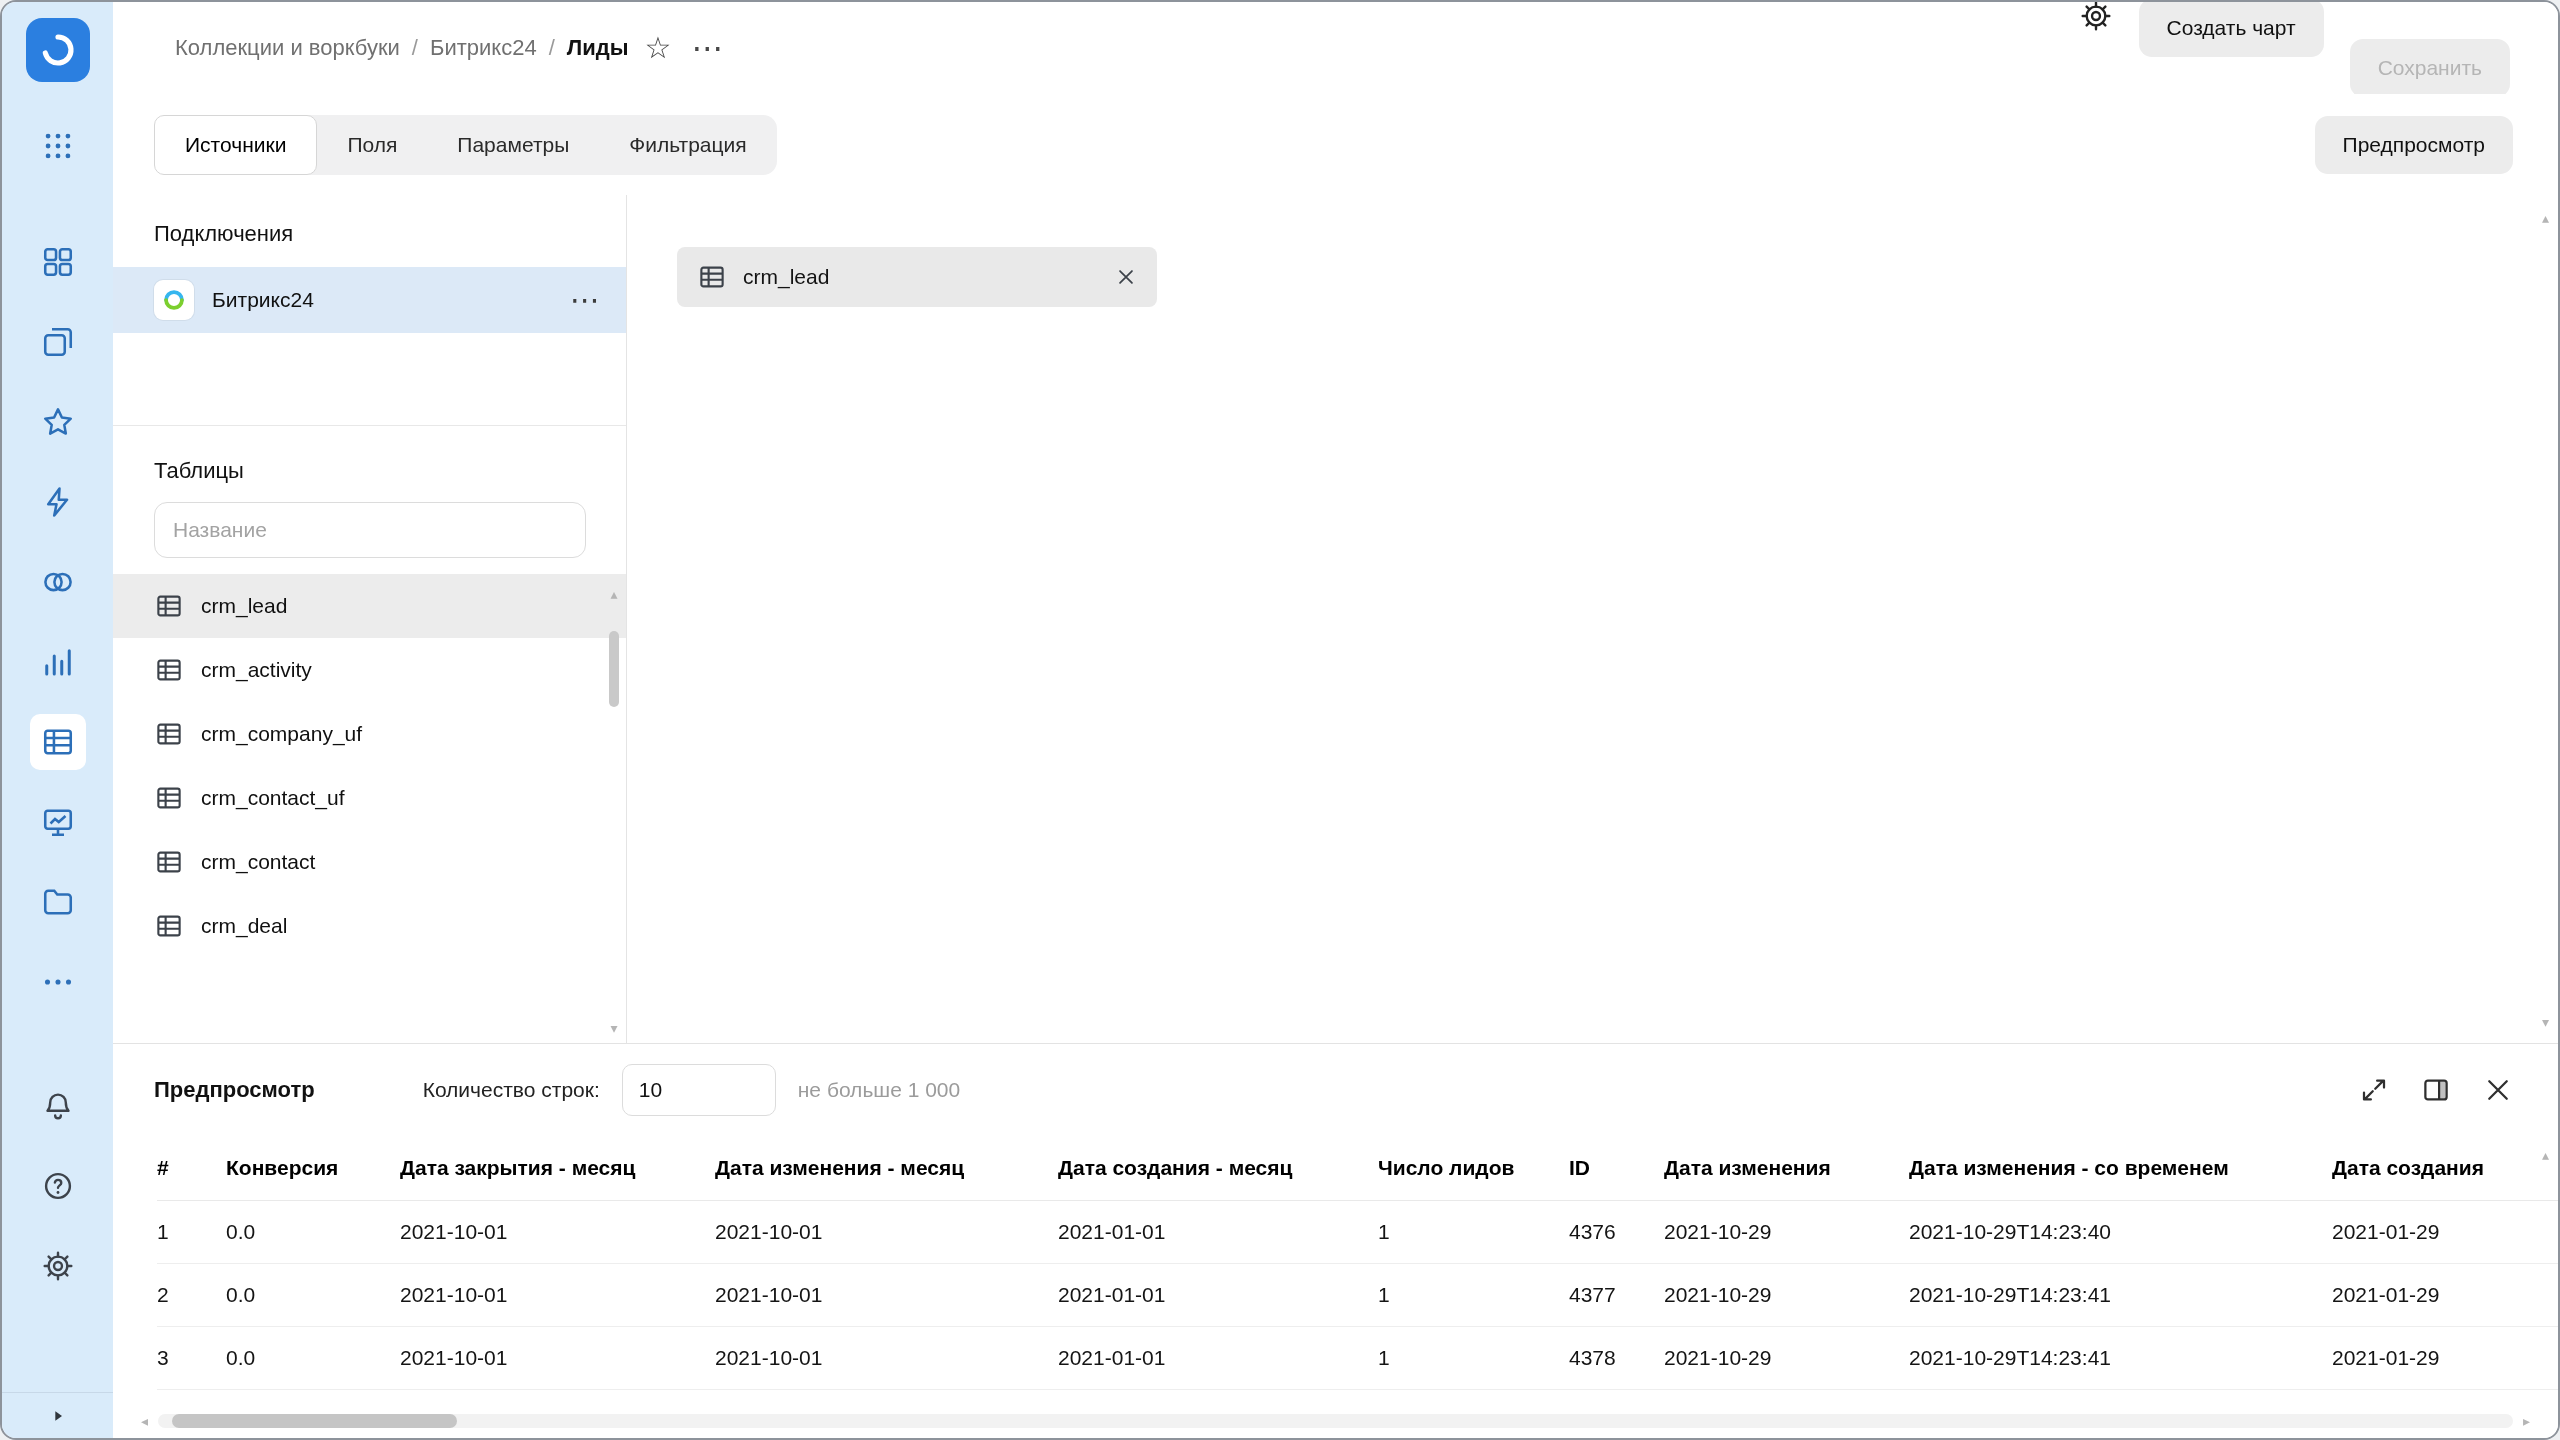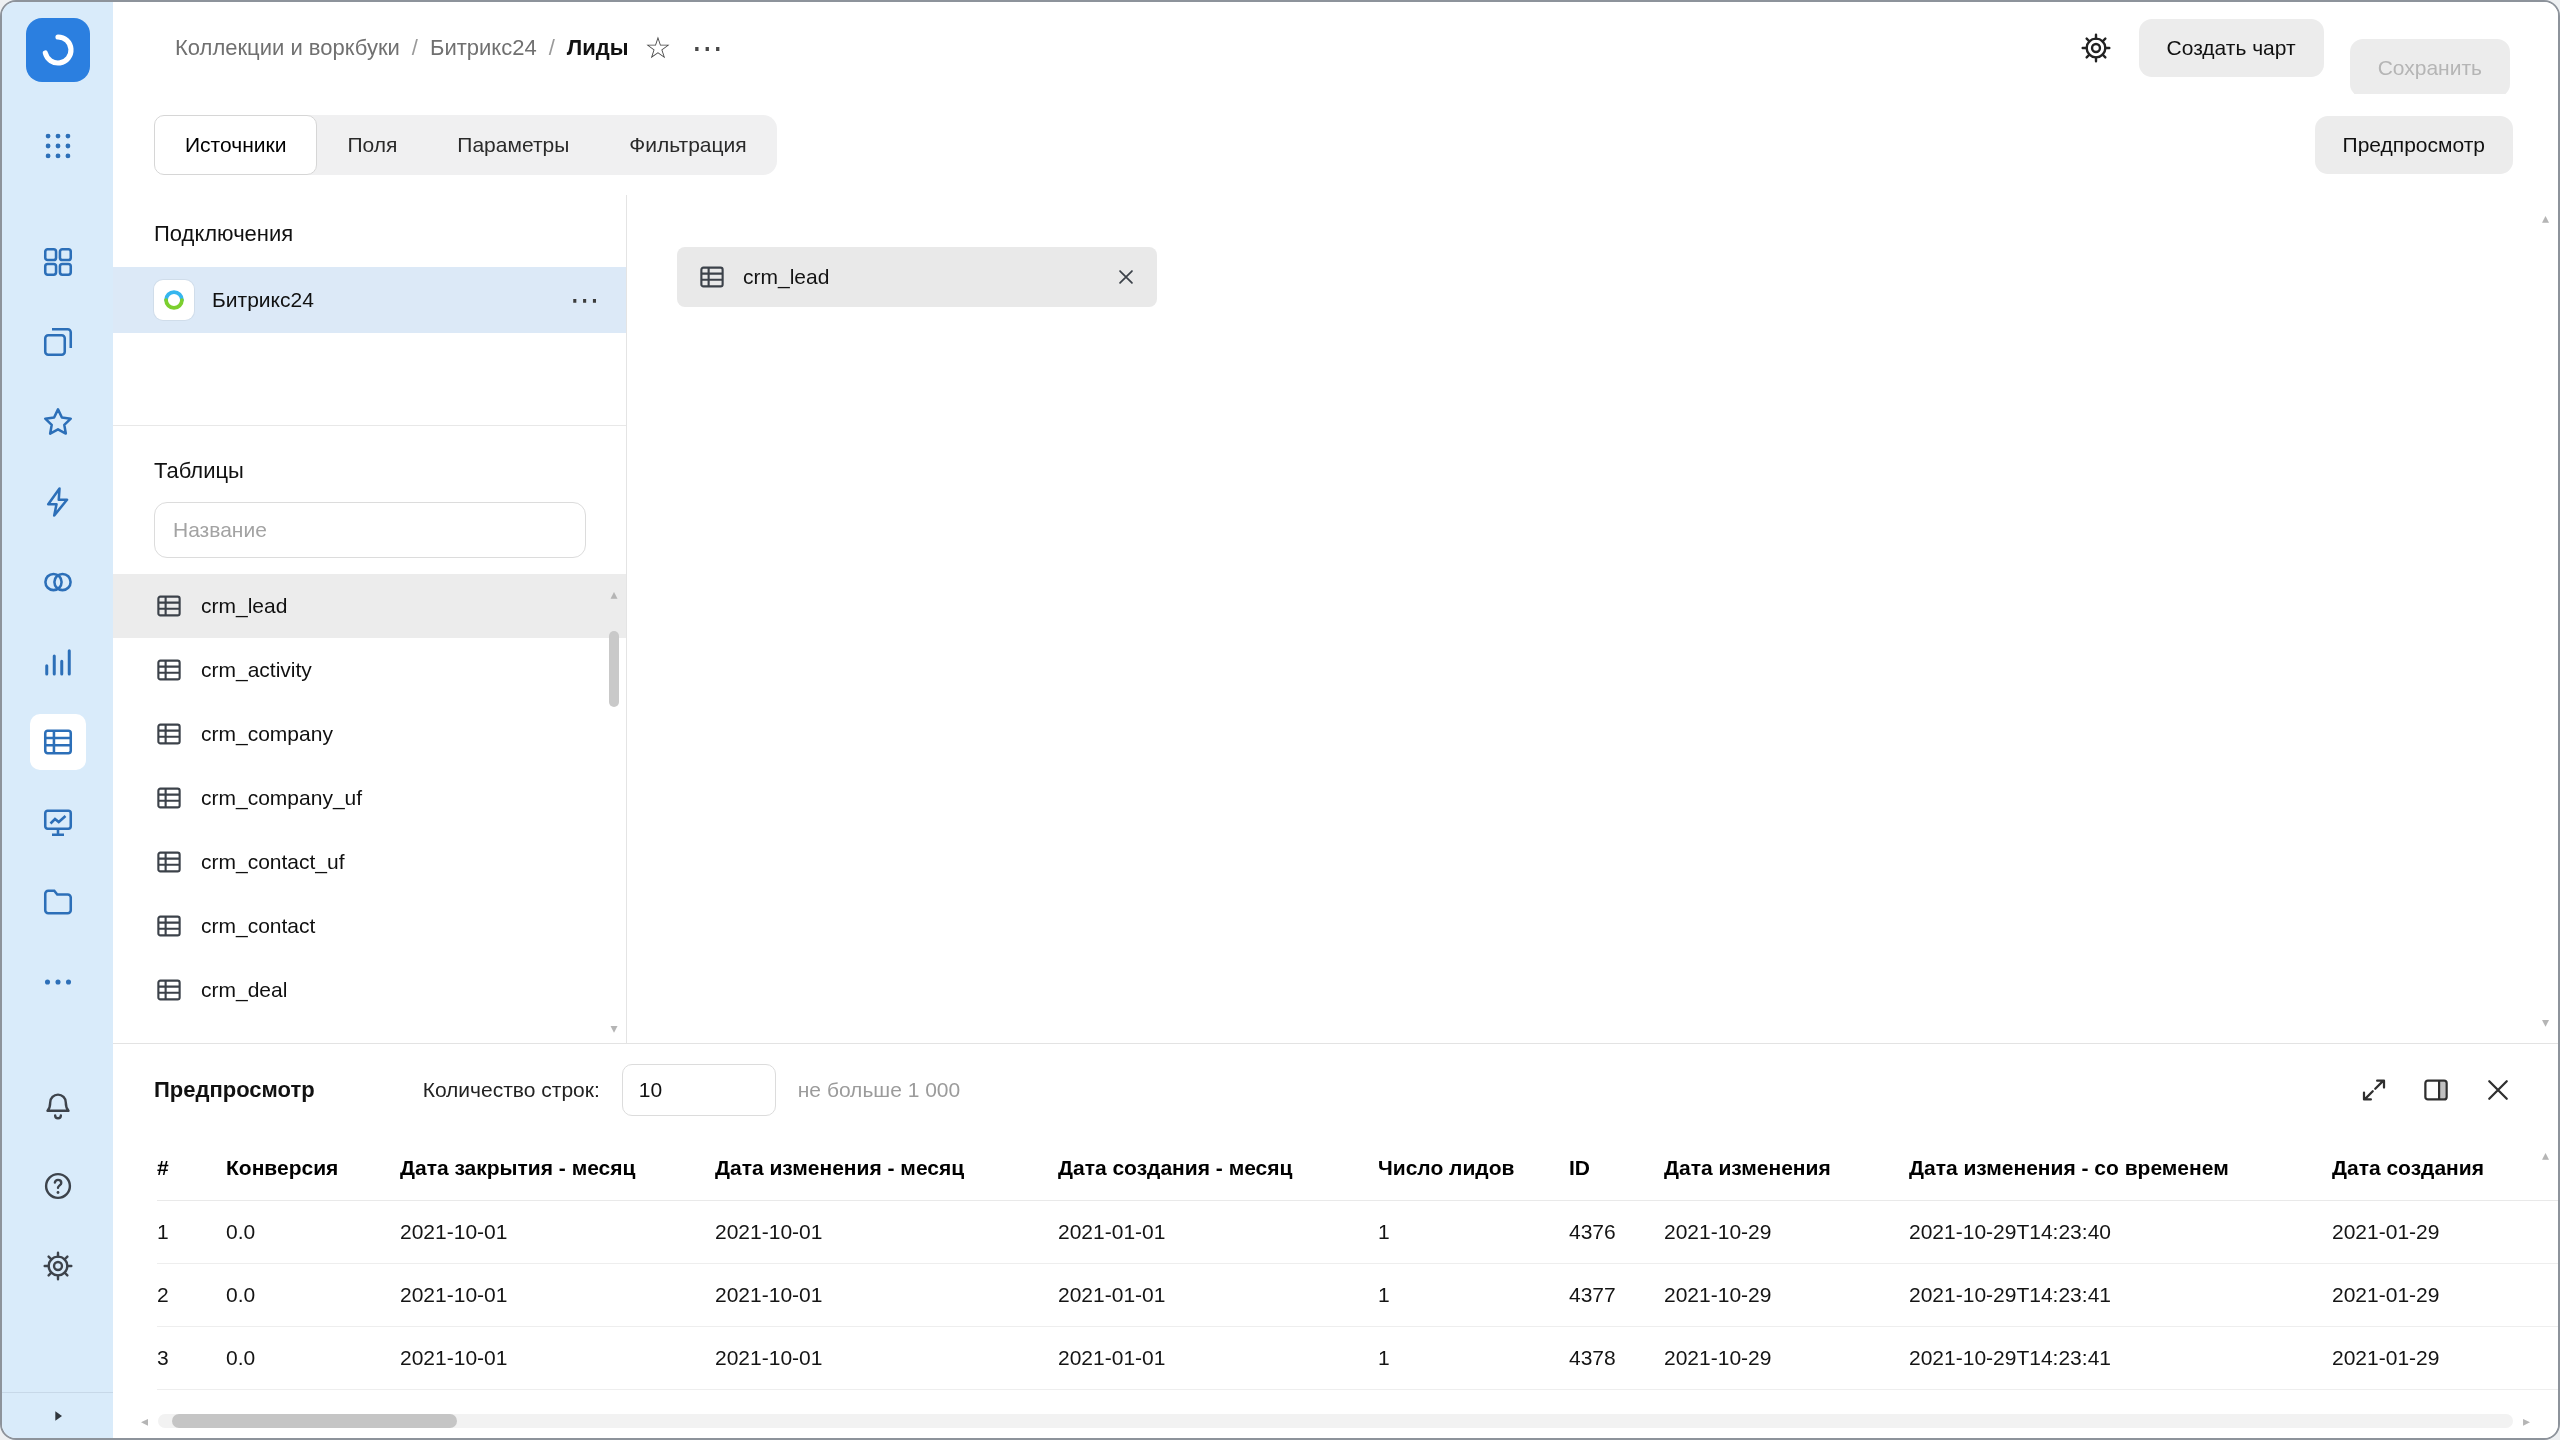--- a/index.html
+++ b/index.html
@@ -33,21 +33,21 @@
 
   
   .topbar { position:absolute; left:111px; right:0; top:0; height:92px; background:#fff;
             display:flex; align-items:center; padding:0 48px 0 41px; }
   .crumbs { display:flex; align-items:center; gap:12px; font-size:22px;margin-left:21px; }
   .crumb { color:#707070; cursor:pointer; }
   .crumb.current { color:#111; font-weight:600; cursor:default; }
   .crumb-sep { color:#9a9a9a; }
   .glyph-star { font-size:30px; color:#474747; margin-left:16px; cursor:pointer; line-height:1; }
   .glyph-more { font-size:32px; color:#474747; margin-left:20px; cursor:pointer; line-height:1; }
-  .topbar-right { margin-left:auto; display:flex; align-items:center; gap:26px; }
+  .topbar-right { margin-left:auto; display:flex; gap:26px; }
   .topbar-right .gear { color:#222; cursor:pointer; }
   .btn { height:58px; padding:0 28px; border:none; background:#ececec; border-radius:13px;
          font-family:inherit; font-size:21px; color:#111; cursor:pointer; }
   .btn.disabled { color:#b5b5b5; cursor:default;margin-top:40px; }
 
   
   .tabsbar { position:absolute; left:111px; right:0; top:92px; height:101px; background:#fff;
              display:flex; align-items:center; padding:0 45px 0 41px; }
   .tab-group { display:flex; align-items:stretch; background:#f0f0f1; border-radius:14px; height:60px; }
   .tab { display:flex; align-items:center; padding:0 30px; font-size:21px; color:#2a2a2a; cursor:pointer; }
@@ -331,29 +331,20 @@
           <span>crm_lead</span>
         </li>
         <li class="table-item">
           <svg class="i30" viewBox="0 0 24 24">
               <g fill="none" stroke="currentColor" stroke-width="1.7">
                 <rect x="3.5" y="4.5" width="17" height="15" rx="1.6"></rect>
                 <path d="M3.5 9.3h17M3.5 14.2h17M9.3 4.5v15"></path>
               </g>
             </svg>
           <span>crm_activity</span>
-        </li>
-        <li class="table-item">
-          <svg class="i30" viewBox="0 0 24 24">
-              <g fill="none" stroke="currentColor" stroke-width="1.7">
-                <rect x="3.5" y="4.5" width="17" height="15" rx="1.6"></rect>
-                <path d="M3.5 9.3h17M3.5 14.2h17M9.3 4.5v15"></path>
-              </g>
-            </svg>
-          <span>crm_company</span>
         </li>
         <li class="table-item">
           <svg class="i30" viewBox="0 0 24 24">
               <g fill="none" stroke="currentColor" stroke-width="1.7">
                 <rect x="3.5" y="4.5" width="17" height="15" rx="1.6"></rect>
                 <path d="M3.5 9.3h17M3.5 14.2h17M9.3 4.5v15"></path>
               </g>
             </svg>
           <span>crm_company_uf</span>
         </li>

